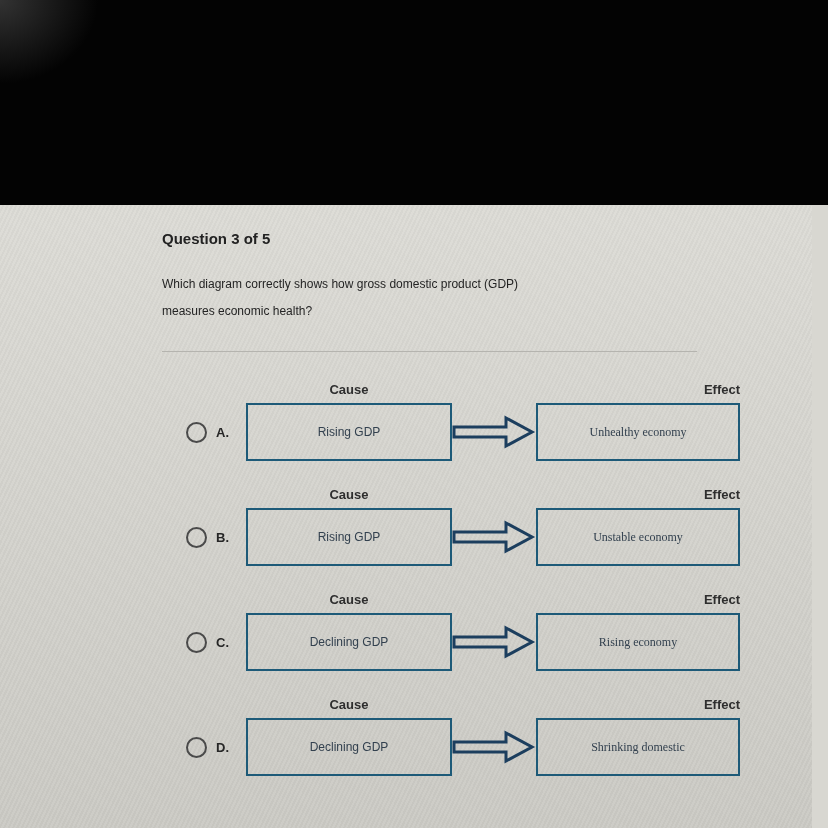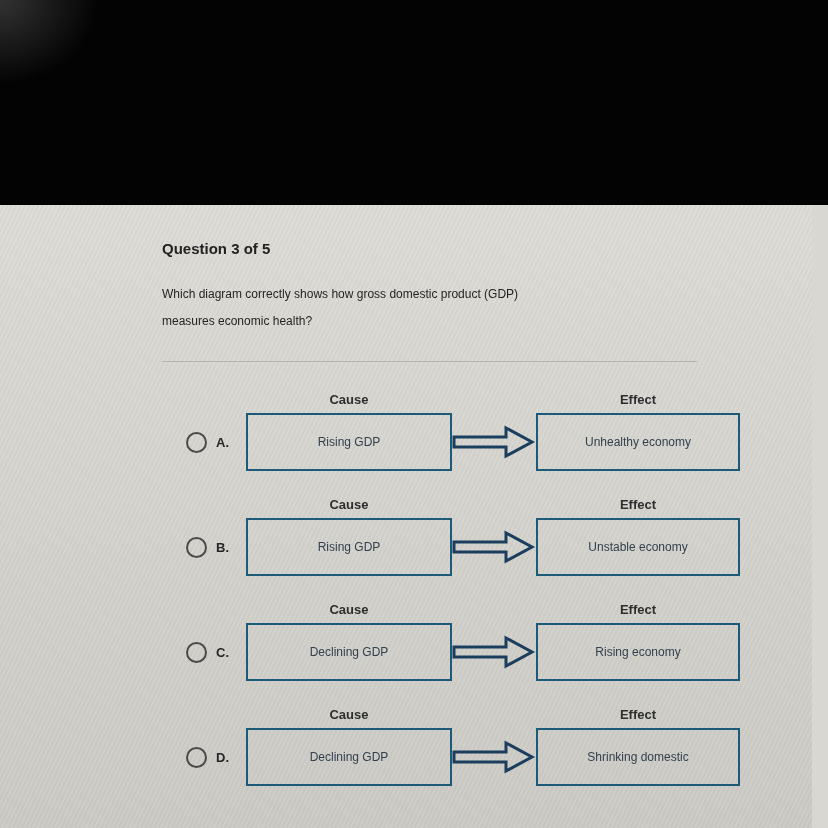--- a/index.html
+++ b/index.html
@@ -25,21 +25,21 @@
       var(--top-bg);
   }
   .content{
     position:relative;
     width:812px;height:623px;
     background:
       linear-gradient(180deg, rgba(255,255,255,.10), rgba(0,0,0,.06)),
       repeating-linear-gradient(115deg, rgba(255,255,255,.05) 0 2px, rgba(0,0,0,.025) 2px 4px),
       var(--content-bg);
     box-sizing:border-box;
-    padding:34px 0 0 162px;
+    padding:24px 0 0 162px;
   }
   .q-header{
     font-size:15px;font-weight:bold;color:var(--text-dark);
     line-height:20px;
   }
   .q-text{
     margin-top:22px;
     font-size:12px;color:#242424;line-height:27px;
     max-width:560px;
   }
@@ -50,41 +50,41 @@
   }
   .options{margin-top:30px;}
   .option{margin-bottom:26px;margin-top:11px;}
   .labels-row{display:flex;margin-bottom:6px;}
   .labels-row .lead-spacer{width:84px;}
   .labels-row .mid-spacer{width:84px;}
   .diag-label{
     font-size:13px;font-weight:bold;color:#2e2e2e;text-align:center;
   }
   .diag-label.cause{width:206px;}
-  .diag-label.effect{width:204px;}
+  .diag-label.effect{width:204px;text-align:right;}
   .boxes-row{display:flex;align-items:center;}
   .radio-wrap{
     width:84px;box-sizing:border-box;padding-left:24px;
     display:flex;align-items:center;gap:9px;
   }
   .radio{
     width:17px;height:17px;border-radius:50%;
     border:2px solid var(--radio-border);
     background:transparent;display:inline-block;
     cursor:pointer;flex:0 0 auto;
   }
   .letter{font-size:13px;font-weight:bold;color:#262626;}
   .cause-box,.effect-box{
     height:54px;border:2px solid var(--box-border);
     display:flex;align-items:center;justify-content:center;
     font-size:12px;color:var(--box-text);
     background:transparent;box-sizing:content-box;
   }
   .cause-box{width:202px;}
-  .effect-box{width:200px;}
+  .effect-box{width:200px;font-family:Liberation Serif, serif;}
   .arrow-wrap{
     width:84px;display:flex;align-items:center;justify-content:center;
     color:var(--arrow-color);
   }
   .arrow-wrap svg{display:block;}
 </style>
 </head>
 <body>
 
 <div class="top-black"></div>

